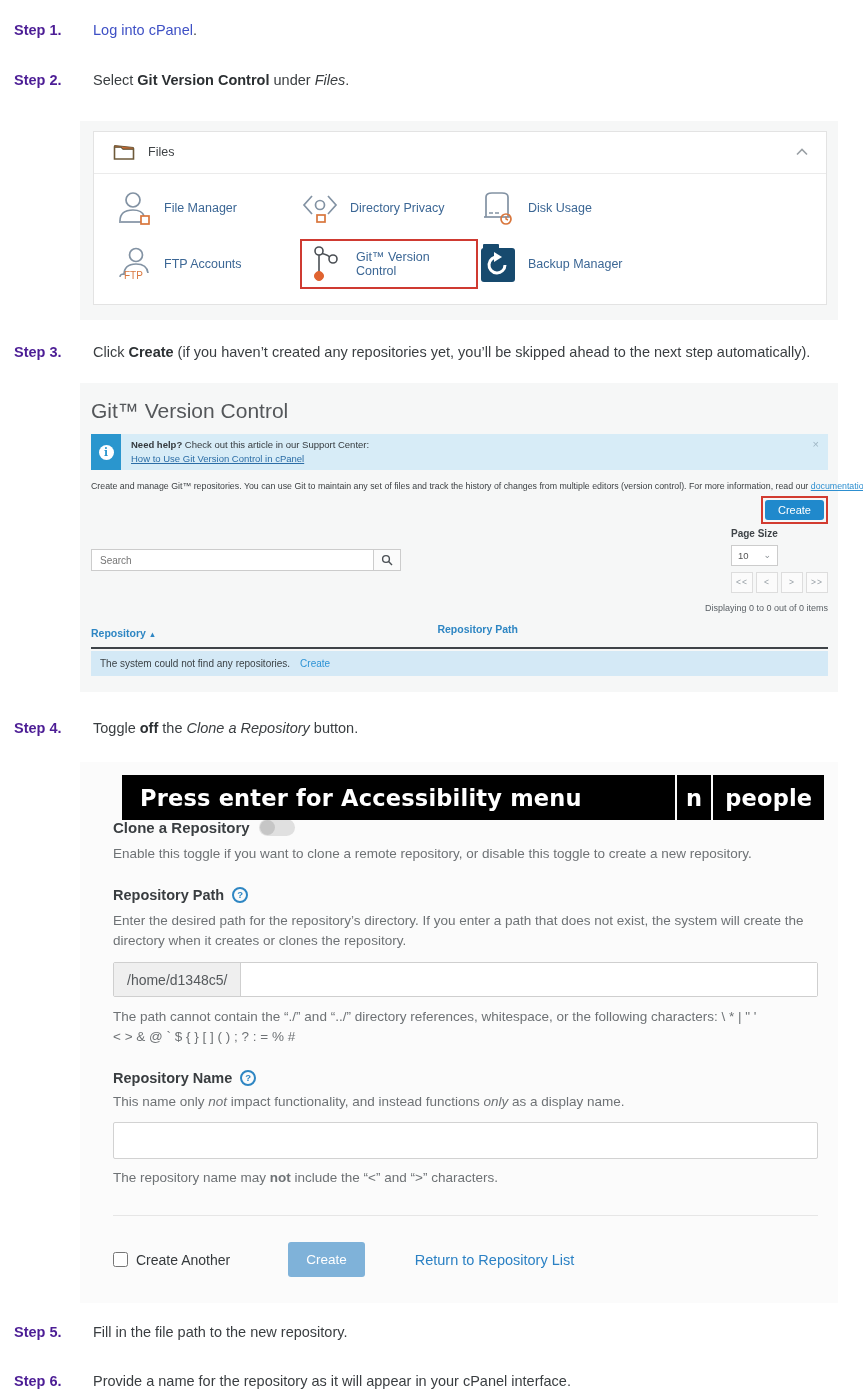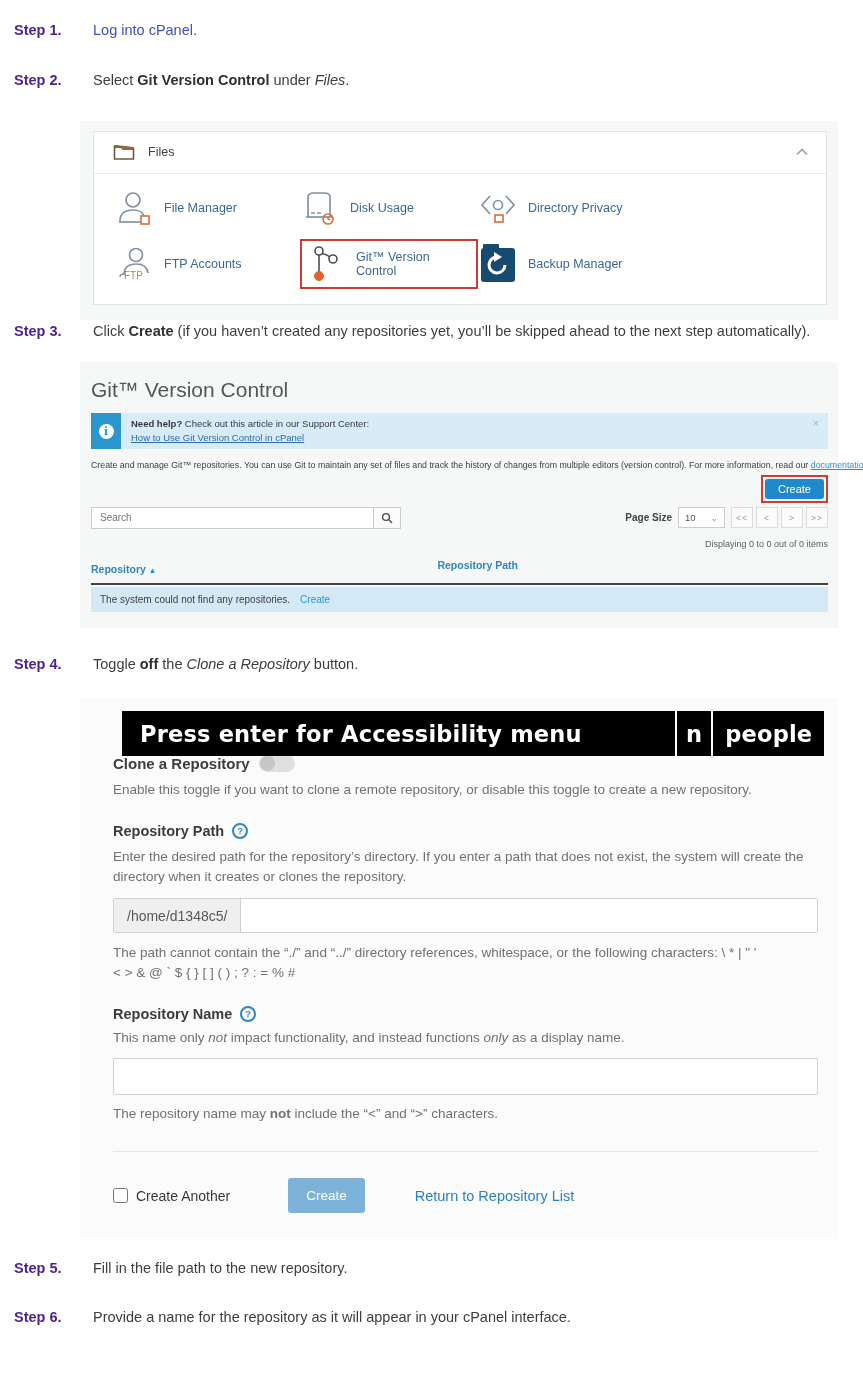--- a/index.html
+++ b/index.html
@@ -6,21 +6,21 @@
   body {
     width:863px; height:1396px; background:#ffffff;
     font-family:"Liberation Sans", sans-serif; overflow:hidden;
   }
   
   .step { display:flex; margin-left:14px; font-size:14.5px; line-height:1.55; color:#3a3e41; }
   .step-label { width:66px; flex:none; font-weight:bold; color:#4c1d95; }
   .step-text { margin-left:13px; max-width:732px; }
   .step-text b { color:#2c3033; }
   .doc-link { color:#3e50c5; text-decoration:none; cursor:pointer; }
-  .s1 { margin-top:19px; } .s2 { margin-top:28px; } .s3 { }
+  .s1 { margin-top:19px; } .s2 { margin-top:28px; } .s3 { margin-top:21px; }
   .s4 { margin-top:25px; } .s5 { margin-top:18px; } .s6 { margin-top:26px; }
 
   
   .shot { width:758px; margin-left:80px; background:#f6f7f7; }
 
   
   .shot1 { margin-top:29px; padding:10px 11px 15px 13px; }
   .panel-card { background:#fff; border:1px solid #e3e3e3; }
   .panel-header { height:42px; display:flex; align-items:center; padding:0 18px; border-bottom:1px solid #ebebeb; }
   .panel-title { font-size:12.5px; color:#3f4346; margin-left:12px; }
@@ -41,21 +41,21 @@
   .info-close { color:#9fb6c4; padding:4px 9px 0 0; font-size:11px; cursor:pointer; }
   .intro { font-size:8.8px; color:#3d4144; margin-top:11px; white-space:nowrap; }
   .intro-link { color:#2d8fd0; text-decoration:underline; cursor:pointer; }
   .create-row { display:flex; justify-content:flex-end; margin-top:5px; }
   .red-outline { border:2px solid #d23b30; padding:2px; }
   .btn-create { background:#2089cc; color:#fff; font-size:11px; padding:4px 13px; border:0; border-radius:3px; cursor:pointer; font-family:inherit; }
   .search-row { display:flex; align-items:center; margin-top:4px; }
   .search-group { display:flex; }
   .search-input { width:283px; height:22px; border:1px solid #ccc; padding:0 8px; font-size:10px; color:#555; background:#fff; font-family:inherit; }
   .search-btn { width:27px; height:22px; border:1px solid #ccc; border-left:0; background:#fbfbfb; display:flex; align-items:center; justify-content:center; cursor:pointer; }
-  .right-controls { margin-left:auto; display:flex; align-items:center; gap:6px; }
+  .right-controls { margin-left:auto; display:flex; gap:6px;flex-direction:column; }
   .ps-label { font-size:10px; font-weight:bold; color:#3f4448; }
   .ps-select { width:47px; height:21px; border:1px solid #ccc; background:#fff; font-size:9.5px; color:#555; display:flex; align-items:center; justify-content:space-between; padding:0 6px; cursor:pointer; }
   .ps-chev { color:#8a9096; font-size:9px; }
   .pager { display:flex; gap:3px; }
   .pg-btn { min-width:22px; height:21px; border:1px solid #ddd; background:#fbfbfb; color:#98a0a6; font-size:8.5px; display:flex; align-items:center; justify-content:center; letter-spacing:1px; cursor:pointer; }
   .displaying { text-align:right; font-size:9px; color:#5b6166; margin-top:10px; }
   .tbl-head { display:flex; margin-top:10px; padding-bottom:6px; border-bottom:2px solid #3f4449; }
   .th1 { flex:0 0 47%; } 
   .th { font-size:10.5px; font-weight:bold; color:#2e86c3; cursor:pointer; }
   .sort { font-size:7.5px; color:#2e86c3; margin-left:3px; }
@@ -133,40 +133,40 @@
               <circle cx="17" cy="11" r="7" fill="none" stroke="#8292a3" stroke-width="1.7"></circle>
               <path d="M4 32 Q4 21 17 21 Q26 21 28 27" fill="none" stroke="#8292a3" stroke-width="1.7"></path>
               <path d="M3 33 L27 33" stroke="#8292a3" stroke-width="1.7"></path>
               <rect x="25" y="27" width="8" height="8" fill="#fff" stroke="#d9763c" stroke-width="1.7"></rect>
             </svg>
         </span>
         <span>File Manager</span>
       </div>
       <div class="fitem">
         <span class="ficon">
+          <svg width="40" height="32" viewBox="0 0 40 32">
+              <path d="M12 4 L4 13 L12 22" fill="none" stroke="#8292a3" stroke-width="1.7"></path>
+              <path d="M28 4 L36 13 L28 22" fill="none" stroke="#8292a3" stroke-width="1.7"></path>
+              <circle cx="20" cy="13" r="4.5" fill="none" stroke="#8292a3" stroke-width="1.7"></circle>
+              <rect x="17" y="23" width="8" height="7" fill="none" stroke="#d9763c" stroke-width="1.7"></rect>
+            </svg>
+        </span>
+        <span>Directory Privacy</span>
+      </div>
+      <div class="fitem">
+        <span class="ficon">
           <svg width="36" height="38" viewBox="0 0 36 38">
               <path d="M6 28 L6 8 Q6 4 12 4 L22 4 Q28 4 28 8 L28 28" fill="none" stroke="#8292a3" stroke-width="1.7"></path>
               <path d="M4 28 L30 28" stroke="#8292a3" stroke-width="1.7"></path>
               <path d="M9 24 L13 24 M15 24 L19 24" stroke="#8292a3" stroke-width="1.7"></path>
               <circle cx="26" cy="30" r="5" fill="none" stroke="#d9763c" stroke-width="1.7"></circle>
               <path d="M26 27.5 L26 30 L28 31" fill="none" stroke="#d9763c" stroke-width="1.4"></path>
             </svg>
         </span>
         <span>Disk Usage</span>
-      </div>
-      <div class="fitem">
-        <span class="ficon">
-          <svg width="40" height="32" viewBox="0 0 40 32">
-              <path d="M12 4 L4 13 L12 22" fill="none" stroke="#8292a3" stroke-width="1.7"></path>
-              <path d="M28 4 L36 13 L28 22" fill="none" stroke="#8292a3" stroke-width="1.7"></path>
-              <circle cx="20" cy="13" r="4.5" fill="none" stroke="#8292a3" stroke-width="1.7"></circle>
-              <rect x="17" y="23" width="8" height="7" fill="none" stroke="#d9763c" stroke-width="1.7"></rect>
-            </svg>
-        </span>
-        <span>Directory Privacy</span>
       </div>
       <div class="fitem">
         <span class="ficon">
           <svg width="40" height="38" viewBox="0 0 40 38">
               <circle cx="22" cy="10" r="6.5" fill="none" stroke="#8292a3" stroke-width="1.7"></circle>
               <path d="M10 30 Q10 19 22 19 Q33 19 34 28" fill="none" stroke="#8292a3" stroke-width="1.7"></path>
               <text x="10" y="34" font-size="10" fill="#d9763c" font-family="Liberation Sans, sans-serif">FTP</text>
               <path d="M10 29 Q6 29 6 32" fill="none" stroke="#8292a3" stroke-width="1.5"></path>
             </svg>
         </span>

